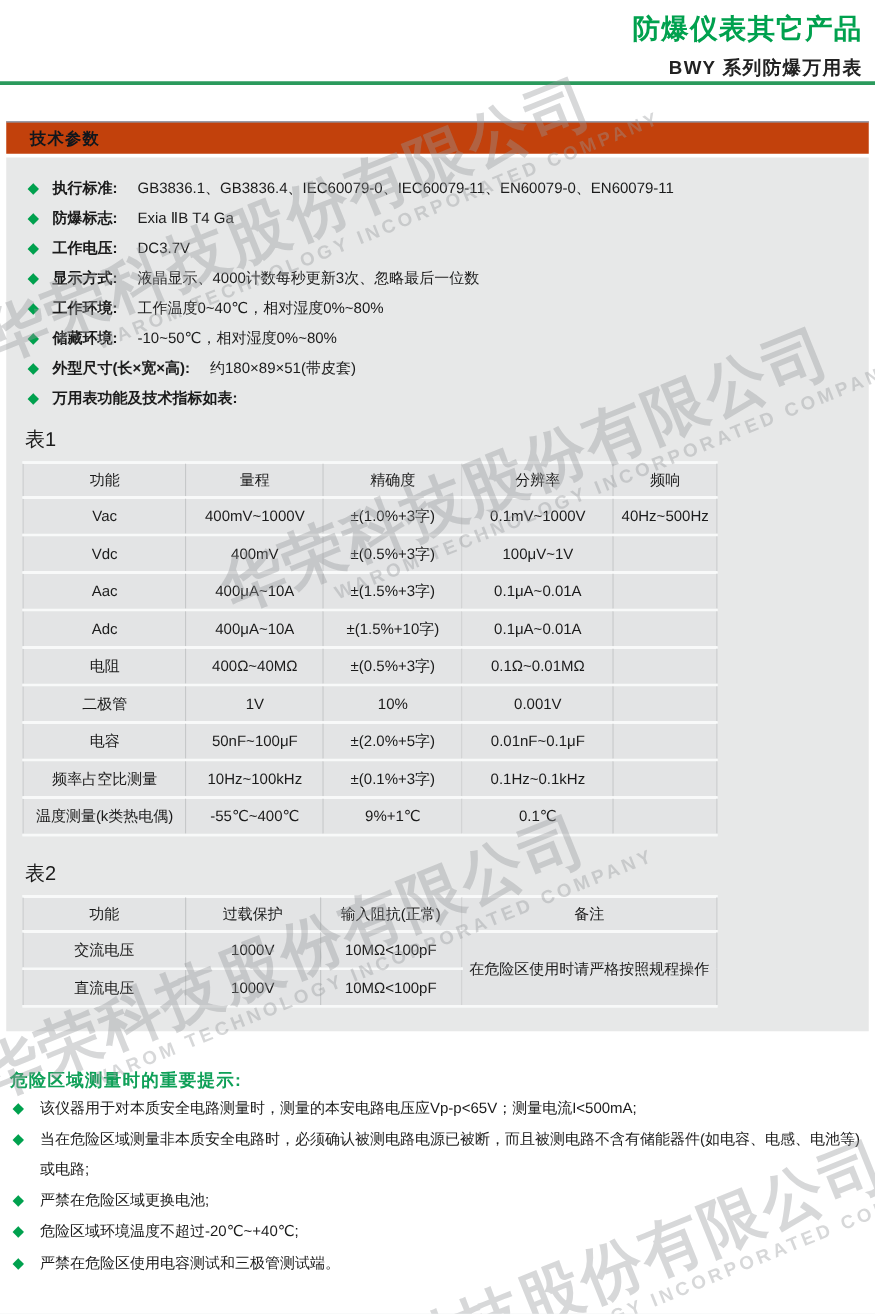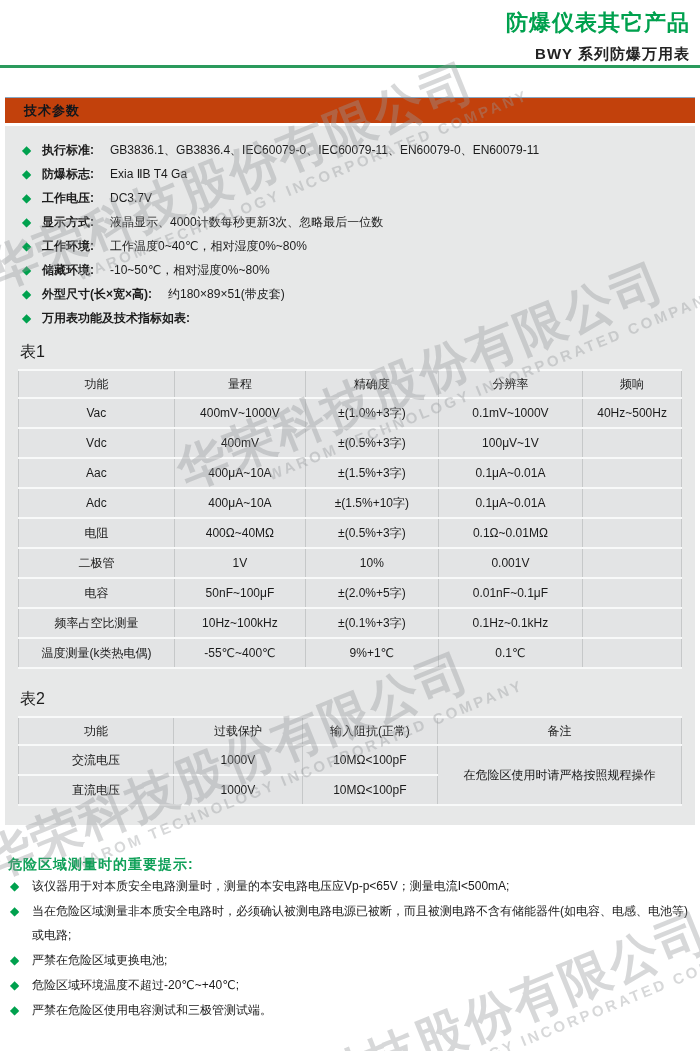--- a/index.html
+++ b/index.html
@@ -32,21 +32,21 @@
 
   
   .spec-list{list-style:none;margin:0;padding:0;}
   .spec-list li{position:relative;padding-left:24px;font-size:12px;line-height:24px;white-space:nowrap;}
   .diamond{color:#00a14e;font-size:12px;position:absolute;left:4px;top:0;line-height:24px;}
   .spec-label{font-weight:bold;}
   .spec-value{margin-left:16px;}
 
   
   .tbl-caption{font-size:16px;margin:12px 0 6px 2px;}
-  table.spec{width:664px;border-collapse:collapse;table-layout:fixed;
+  table.spec{width:556px;border-collapse:collapse;table-layout:fixed;
     border:1px solid #c6c8c9;background:#f8f9f9;}
   table.spec th,table.spec td{
     background:#e3e4e5;
     border-left:1px solid #c6c8c9;border-right:1px solid #c6c8c9;
     border-top:2px solid #f8f9f9;border-bottom:2px solid #f8f9f9;
     font-size:12px;font-weight:normal;text-align:center;vertical-align:middle;
     padding:0 4px;overflow:hidden;
   }
   table.spec th{height:26px;}
   table.spec td{height:28px;}

